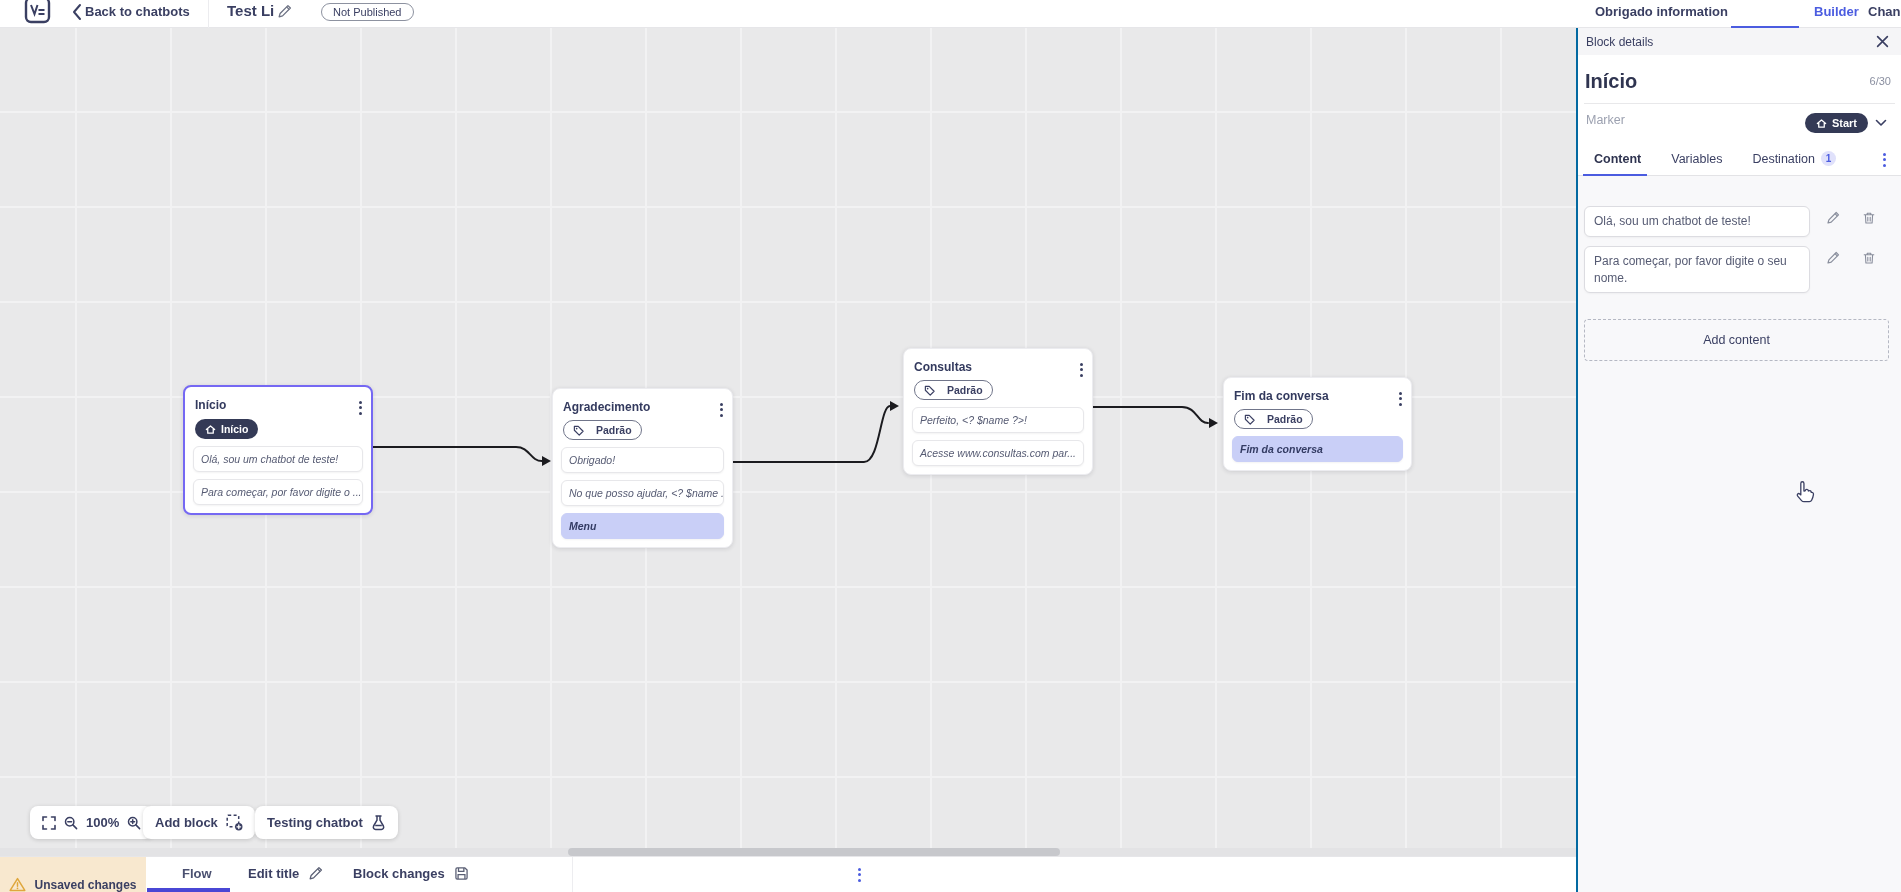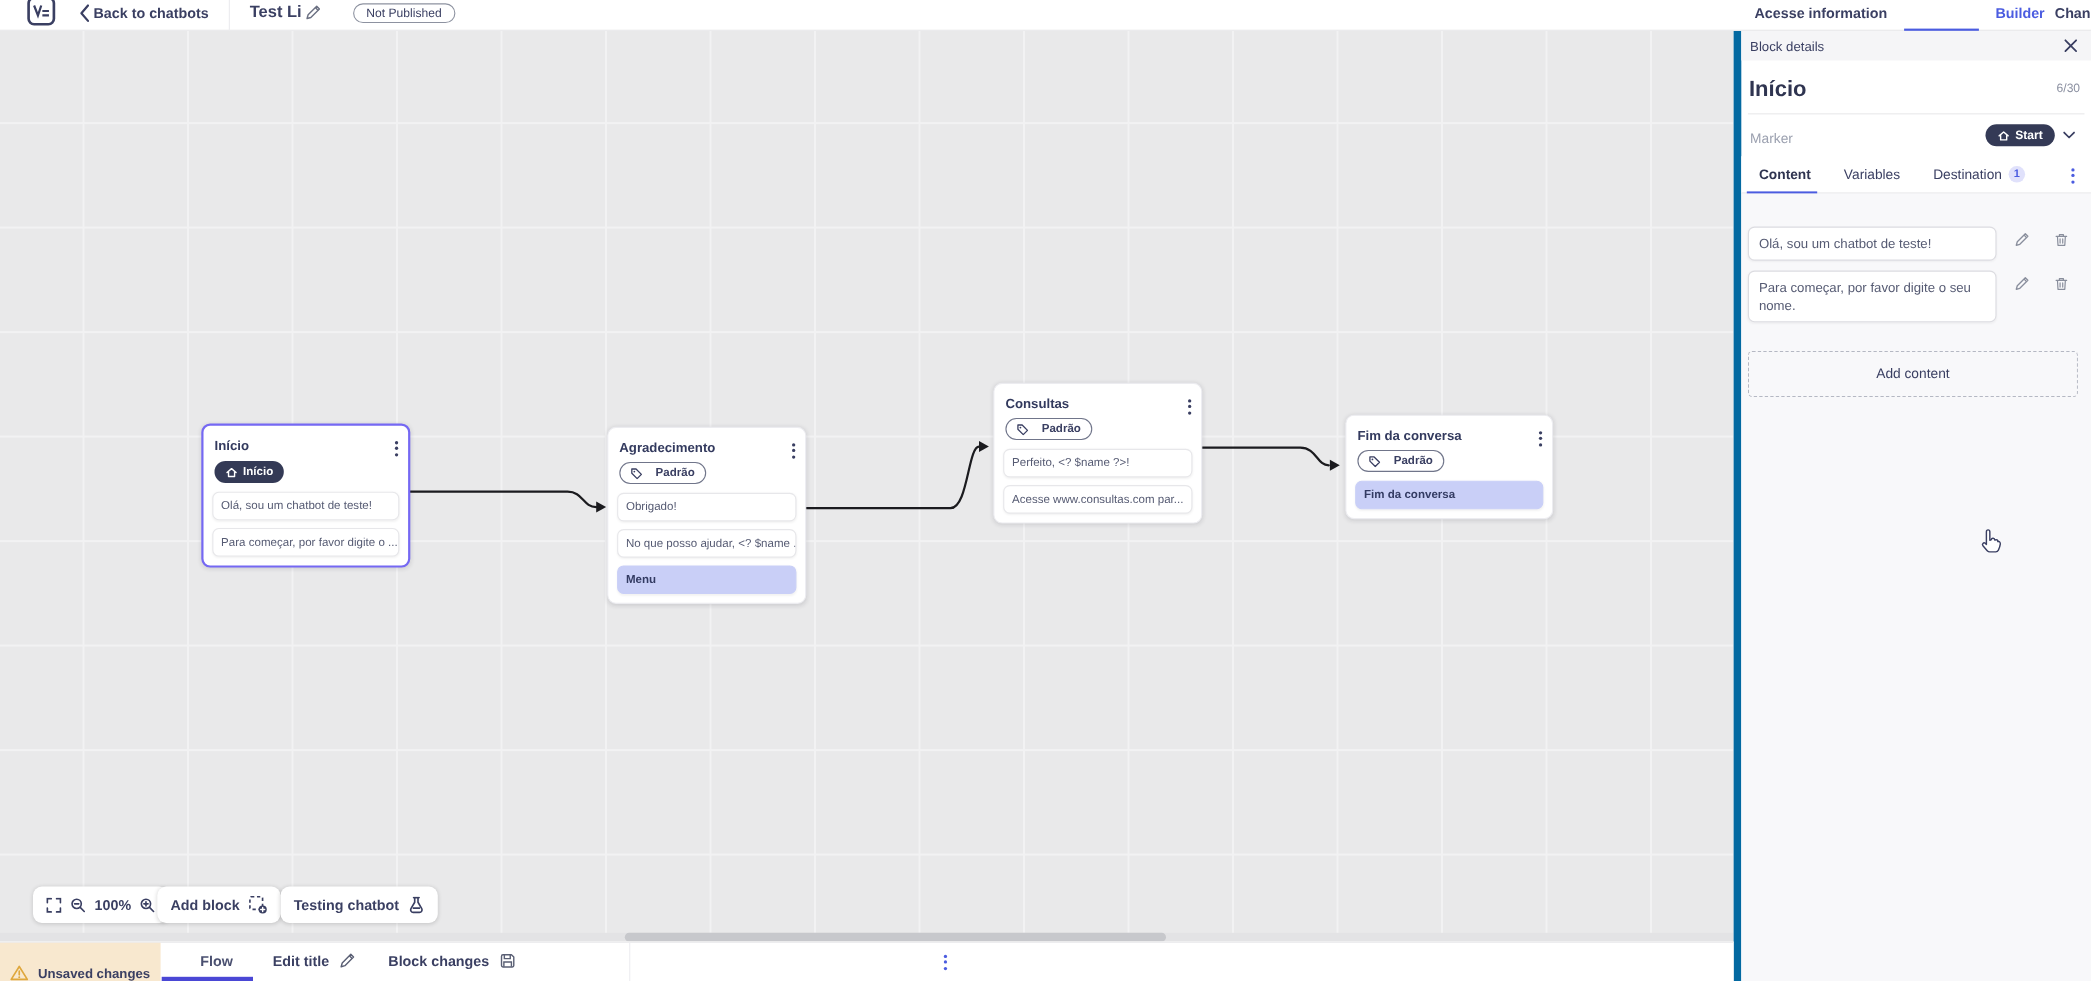--- a/index.html
+++ b/index.html
@@ -39,46 +39,46 @@
   .kebab i { display:block; width:3px; height:3px; border-radius:50%; background:currentColor; margin:2.5px auto; }
   .kebab.blue { color:#4b5ce0; }
 
   .marker-pill { display:inline-flex; align-items:center; gap:5px; background:#343a56; color:#fff;
     border-radius:11px; padding:4px 10px; font-size:10.5px; font-weight:bold; margin:7px 0 0 2px; }
   .tag-pill { display:inline-flex; align-items:center; gap:12px; border:1px solid #70758a; color:#3a3f62;
     border-radius:12px; padding:3px 9px; font-size:10.5px; font-weight:bold; margin:6px 0 0 2px; background:#fff; }
 
   .msg { margin-top:7px; background:#fff; border:1px solid #e7e7ea; border-radius:6px;
     padding:6px 7px; font-size:10.5px; color:#565b73; white-space:nowrap; overflow:hidden;
-    box-shadow:0 1px 2px rgba(0,0,0,.05); }
+    box-shadow:0 1px 2px rgba(0,0,0,.05);font-style:italic; }
   .msg.highlight { background:#c9cff7; border-color:#c9cff7; color:#333b63; font-weight:bold; }
 
   .fab { position:absolute; top:778px; height:33px; background:#fff; border-radius:8px;
     box-shadow:0 1px 4px rgba(0,0,0,.16); display:flex; align-items:center; gap:8px;
     padding:0 12px; font-size:13px; font-weight:bold; color:#3a3f62; z-index:10; cursor:pointer; }
   .fab .icon { color:#3a3f62; display:inline-flex; }
   .fab-zoom { left:30px; }
   .fab-add { left:143px; }
   .fab-test { left:255px; }
 
   .hscroll-track { position:absolute; left:0; bottom:0; width:100%; height:8px; background:#e3e3e5; z-index:8; }
   .hscroll-thumb { position:absolute; left:568px; bottom:0; width:492px; height:8px;
     background:#c7c8cc; border-radius:4px; cursor:grab; }
 
   
   .panel { position:absolute; top:28px; left:1576px; width:325px; height:864px;
-    background:#fff; border-left:7px solid #0369a1; z-index:30; display:flex; flex-direction:column; }
+    background:#fff; border-left:2px solid #0369a1; z-index:30; display:flex; flex-direction:column; }
   .ph { height:27px; background:#f5f5f7; display:flex; align-items:center;
     padding:0 12px 0 8px; font-size:12px; color:#3a3f62; }
   .ph .close { margin-left:auto; color:#3a3f62; cursor:pointer; display:inline-flex; }
   .name-row { display:flex; align-items:flex-end; padding:15px 10px 10px 7px; }
   .block-name { font-size:20px; font-weight:bold; color:#2f3450; }
   .char-counter { margin-left:auto; font-size:11px; color:#8a8fa0; padding-bottom:6px; }
   .p-hr { border:none; border-top:1px solid #e8e8ea; margin:0 6px; }
-  .marker-row { display:flex; align-items:flex-end; padding:9px 14px 9px 8px; }
+  .marker-row { display:flex; align-items:flex-start; padding:9px 14px 9px 8px; }
   .marker-label { font-size:12.5px; color:#9ca1b0; }
   .start-wrap { margin-left:auto; display:flex; align-items:center; gap:7px;padding-left:44px; }
   .start-pill { display:inline-flex; align-items:center; gap:5px; background:#343a56; color:#fff;
     border-radius:11px; padding:4px 11px; font-size:11px; font-weight:bold; cursor:pointer; }
   .chev-down { color:#3a3f62; display:inline-flex; cursor:pointer; }
 
   .ptabs { position:relative; display:flex; align-items:center; height:34px;
     border-bottom:1px solid #e3e3e6; padding-left:16px; background:#fff; }
   .ptab { font-size:12.5px; color:#3a3f62; cursor:pointer; display:inline-flex; align-items:center; gap:6px; }
   .ptab.active { font-weight:bold; color:#2f3450; }
@@ -136,21 +136,21 @@
   <span class="back-label">Back to chatbots</span>
   <span class="tb-divider"></span>
   <span class="bot-title">Test Li</span>
   <span class="title-edit">
     <svg width="15" height="15" viewBox="0 0 14 14">
         <path d="M2 12l.9-3.2L10.2 1.5l2.3 2.3-7.3 7.3L2 12z" fill="none" stroke="currentColor" stroke-width="1.2" stroke-linejoin="round"></path>
         <path d="M9 2.7l2.3 2.3" stroke="currentColor" stroke-width="1.2"></path>
       </svg>
   </span>
   <span class="status-pill">Not Published</span>
-  <span class="tb-tab gi">Acesse information</span>
+  <span class="tb-tab gi">Obrigado information</span>
   <span class="tb-tab builder">Builder</span>
   <span class="tb-tab channels">Channels</span>
   <span class="tb-tab-underline"></span>
 </div>
 
 <div class="canvas">
 
   <svg class="connectors" width="1576" height="828">
     <g fill="none" stroke="#1b1b1f" stroke-width="2" stroke-linecap="round">
       <path d="M373 419 H516 C530 419 530 433 542 433"></path>

